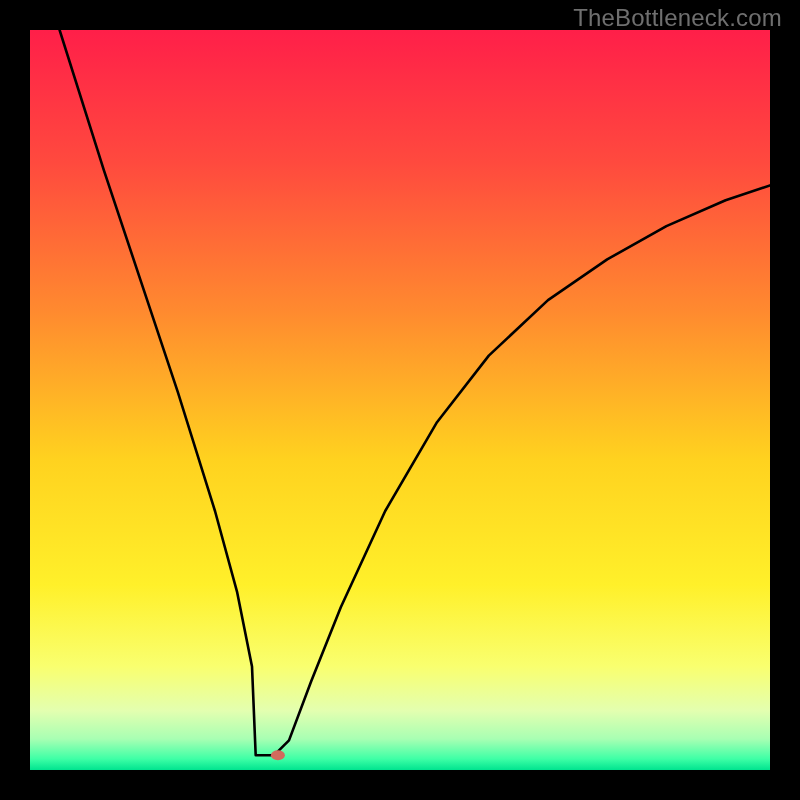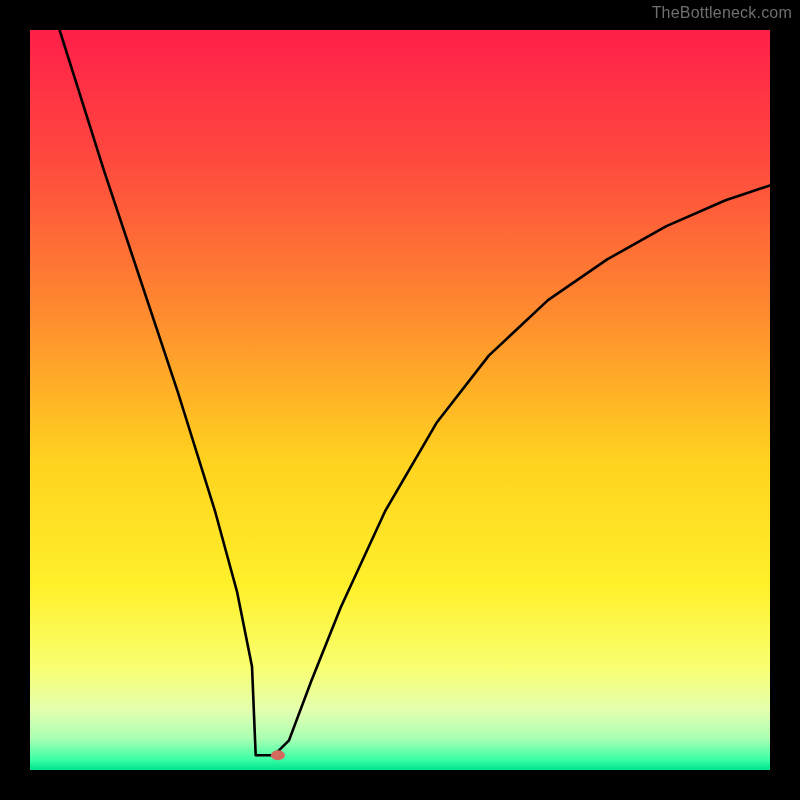--- a/index.html
+++ b/index.html
@@ -13,23 +13,23 @@
   }
   .stage {
     position: relative;
     width: 800px;
     height: 800px;
     background: #000;
   }
   .watermark {
     position: absolute;
     top: 4px;
-    right: 8px;
+    right: 18px;
     color: #6f6f6f;
-    font-size: 16px;
+    font-size: 24px;
     font-weight: 400;
     letter-spacing: 0.2px;
     user-select: none;
   }
   .plot-outer {
     position: absolute;
     left: 30px;
     top: 30px;
     width: 740px;
     height: 740px;

